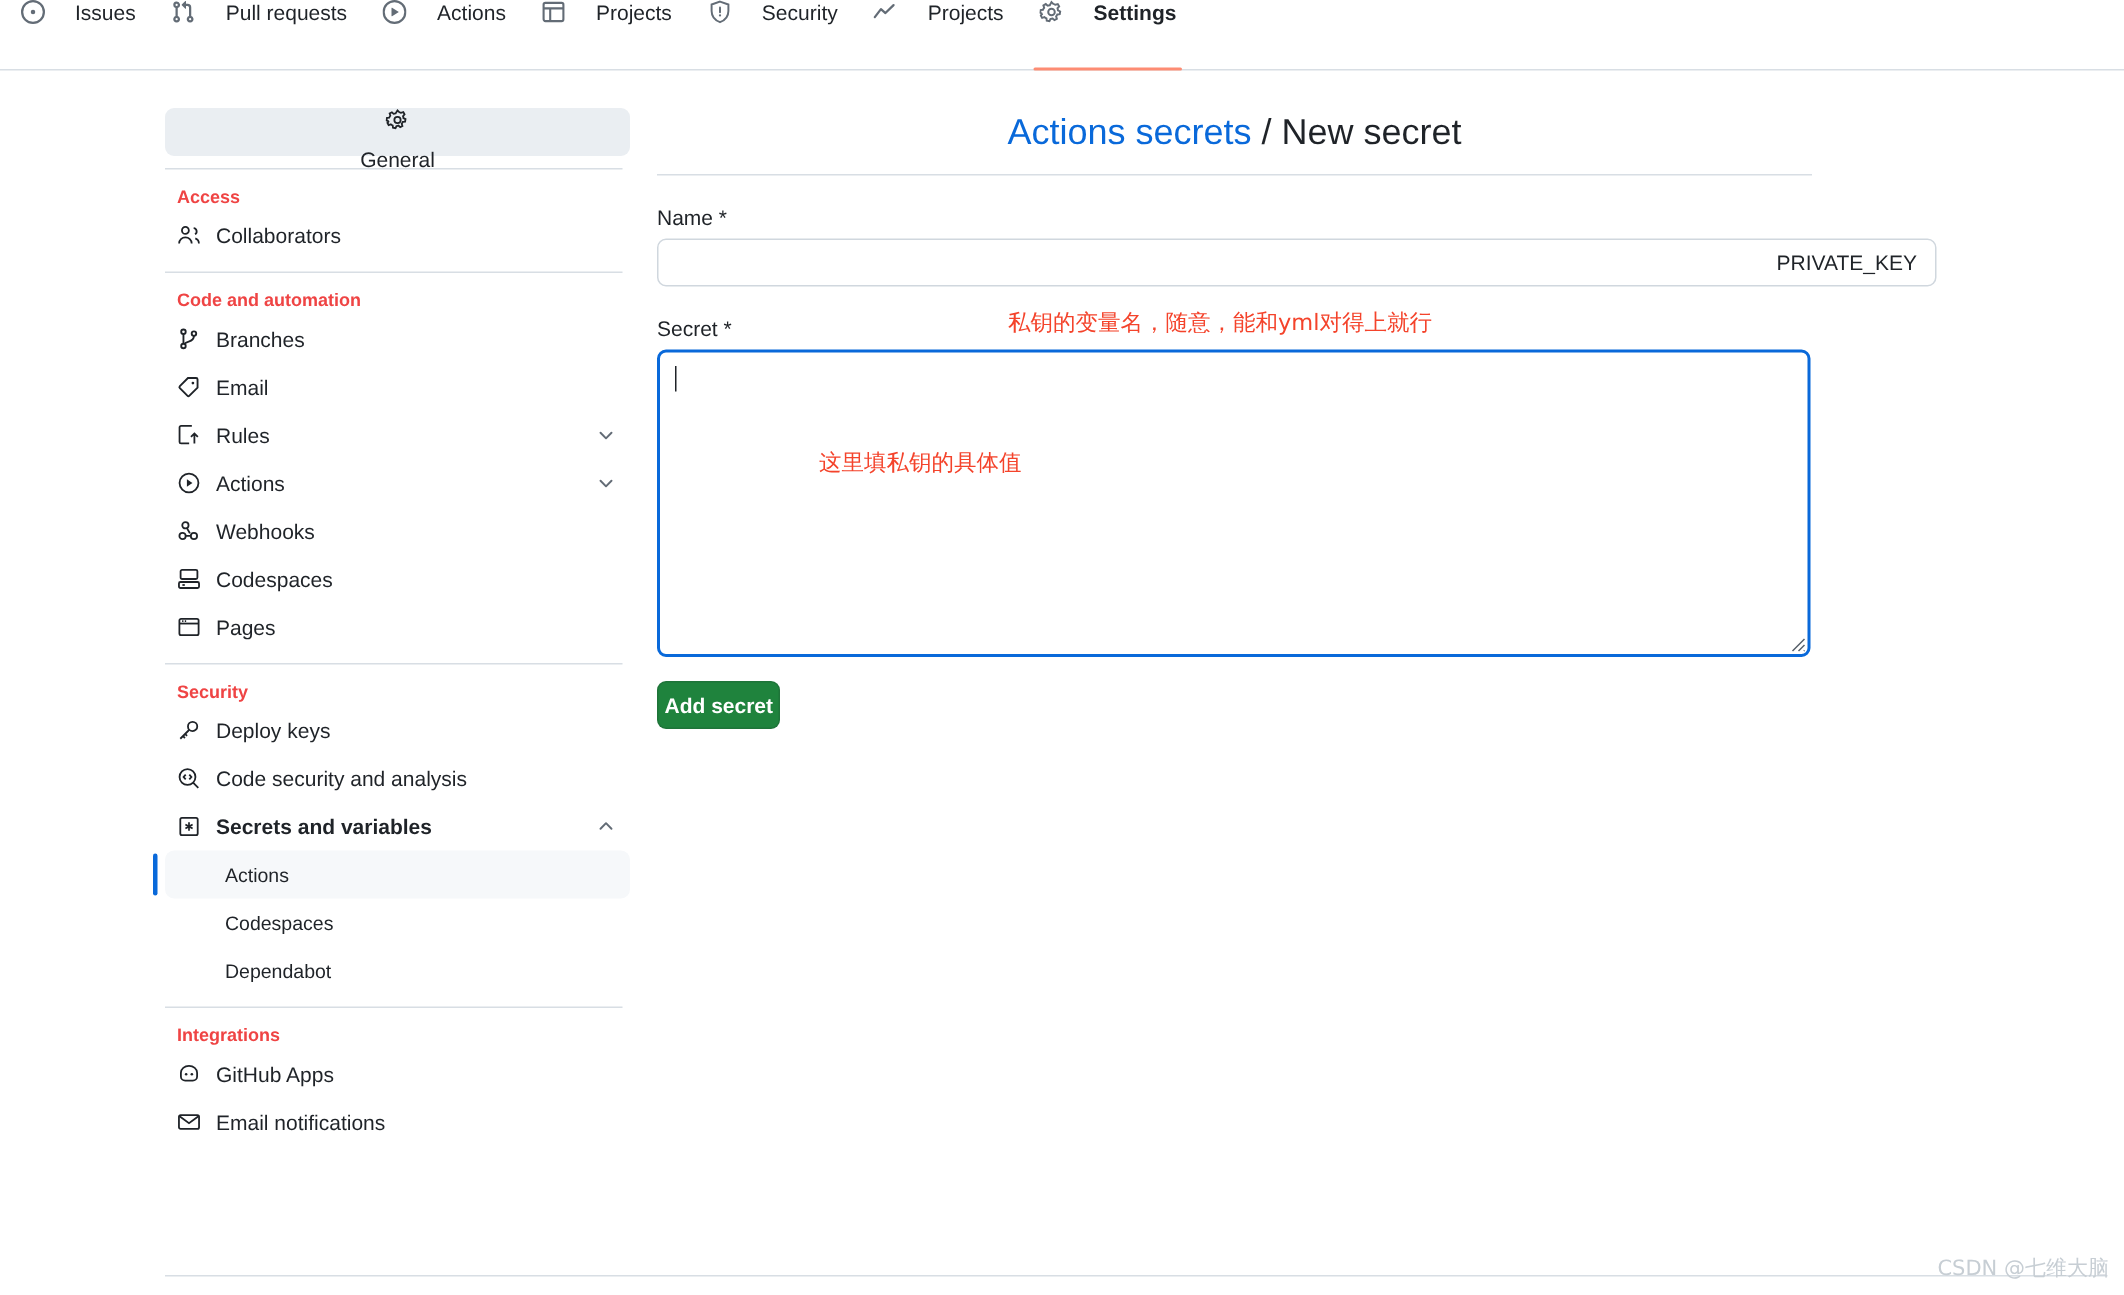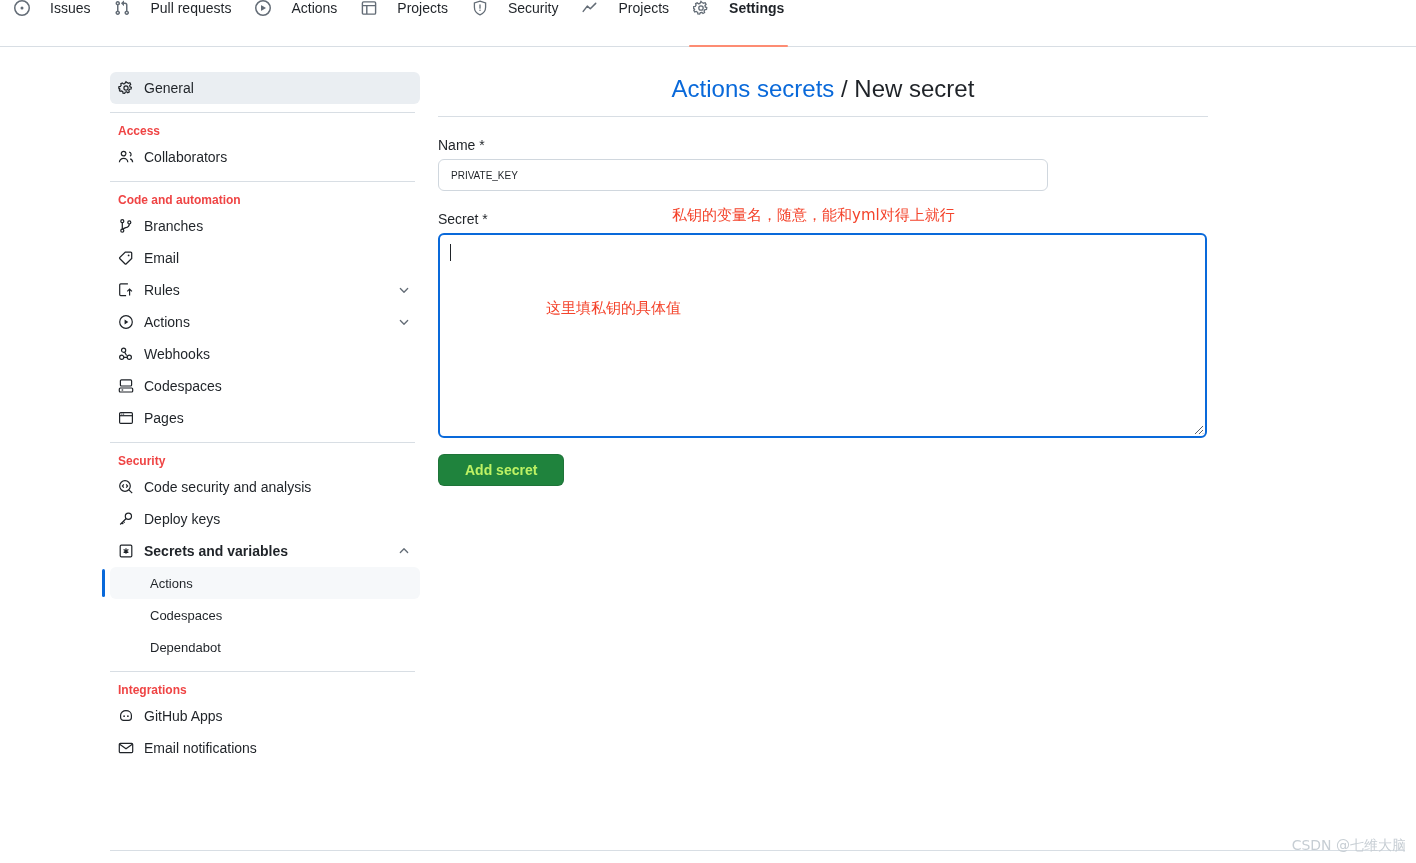--- a/index.html
+++ b/index.html
@@ -69,21 +69,21 @@
     color: #1f2328;
     cursor: pointer;
     position: relative;
   }
   .side-link .s-icon {
     width: 16px; height: 16px;
     display: inline-flex; align-items: center; justify-content: center;
     color: #1f2328; flex: 0 0 16px;
   }
   .side-link .s-icon svg { display: block; }
-  .side-link.selected { background: #eaeef2; }
+  .side-link.selected { background: #eaeef2; flex-direction: column; }
   .side-link.bold { font-weight: 700; }
   .side-link .chev {
     margin-left: auto;
     width: 16px; height: 16px;
     color: #636c76;
     display: inline-flex; align-items: center; justify-content: center;
   }
   .side-group-title {
     font-size: 12px;
     font-weight: 700;
@@ -140,30 +140,31 @@
     cursor: pointer;
   }
   .field-label {
     font-size: 14px;
     font-weight: 400;
     margin: 20px 0 6px 0;
     display: block;
     color: #1f2328;
   }
   .text-input {
-    width: 610px;
+    width: 853px;
     height: 32px;
     border: 1px solid #d0d7de;
     border-radius: 6px;
     padding: 5px 12px;
-    font-size: 10px;
+    font-size: 14px;
     font-family: "Liberation Sans", "DejaVu Sans", sans-serif;
     color: #1f2328;
     background: #ffffff;
     outline: none;
+    text-align: right;
   }
   .secret-area {
     position: relative;
     width: 769px;
     height: 205px;
     border: 2px solid #0969da;
     border-radius: 6px;
     background: #ffffff;
     padding: 10px 12px;
     font-size: 13px;
@@ -179,25 +180,25 @@
     position: absolute;
     right: 1px; bottom: 1px;
     width: 14px; height: 14px;
     pointer-events: none;
   }
   .btn-primary {
     margin-top: 16px;
     display: inline-flex;
     align-items: center; justify-content: center;
     height: 32px;
-    padding: 0 26px;
+    padding: 0 4px;
     background: #1f833d;
     border: 1px solid rgba(31,35,40,0.15);
     border-radius: 6px;
-    color: #bef264;
+    color: #ffffff;
     font-size: 14px;
     font-weight: 700;
     cursor: pointer;
     font-family: "Liberation Sans", "DejaVu Sans", sans-serif;
   }
 
   
   .annot {
     position: absolute;
     color: #f4432b;
@@ -420,36 +421,36 @@
       <span>Pages</span>
     </div>
 
     <div class="side-divider"></div>
 
     <div class="side-group-title">Security</div>
 
     <div class="side-link">
       <span class="s-icon">
         <svg width="16" height="16" viewBox="0 0 16 16" fill="none" stroke="currentColor" stroke-width="1.2">
+            <circle cx="10.4" cy="5.3" r="3.1"></circle>
+            <path d="M8.2 7.5 2.2 13.5M4 11.7l1.3 1.3M5.4 10.3l1.3 1.3"></path>
+          </svg>
+      </span>
+      <span>Deploy keys</span>
+    </div>
+
+    <div class="side-link">
+      <span class="s-icon">
+        <svg width="16" height="16" viewBox="0 0 16 16" fill="none" stroke="currentColor" stroke-width="1.2">
             <circle cx="7" cy="7" r="5.3"></circle>
             <path d="M10.9 10.9 14.2 14.2"></path>
             <path d="M5.8 5.4 4.4 7l1.4 1.6M8.2 5.4 9.6 7 8.2 8.6"></path>
           </svg>
       </span>
       <span>Code security and analysis</span>
-    </div>
-
-    <div class="side-link">
-      <span class="s-icon">
-        <svg width="16" height="16" viewBox="0 0 16 16" fill="none" stroke="currentColor" stroke-width="1.2">
-            <circle cx="10.4" cy="5.3" r="3.1"></circle>
-            <path d="M8.2 7.5 2.2 13.5M4 11.7l1.3 1.3M5.4 10.3l1.3 1.3"></path>
-          </svg>
-      </span>
-      <span>Deploy keys</span>
     </div>
 
     <div class="side-link bold">
       <span class="s-icon">
         <svg width="16" height="16" viewBox="0 0 16 16" fill="none" stroke="currentColor" stroke-width="1.2">
             <rect x="2.2" y="2.2" width="11.6" height="11.6" rx="1.1"></rect>
             <path d="M8 5.2v5.6M5.6 6.6l4.8 2.8M10.4 6.6 5.6 9.4" stroke-width="1.15"></path>
           </svg>
       </span>
       <span>Secrets and variables</span>

